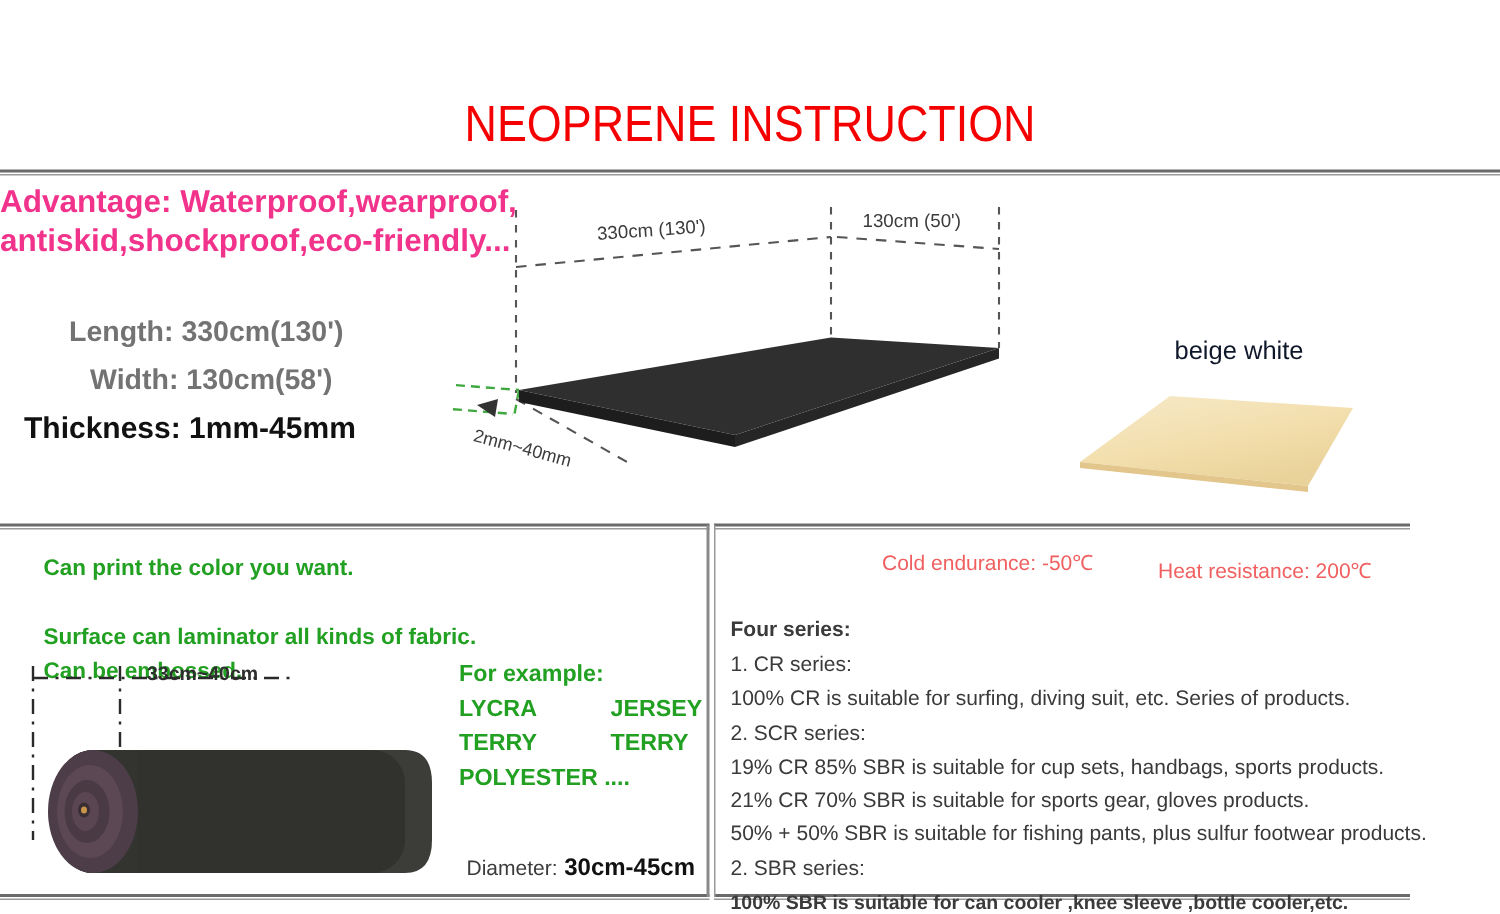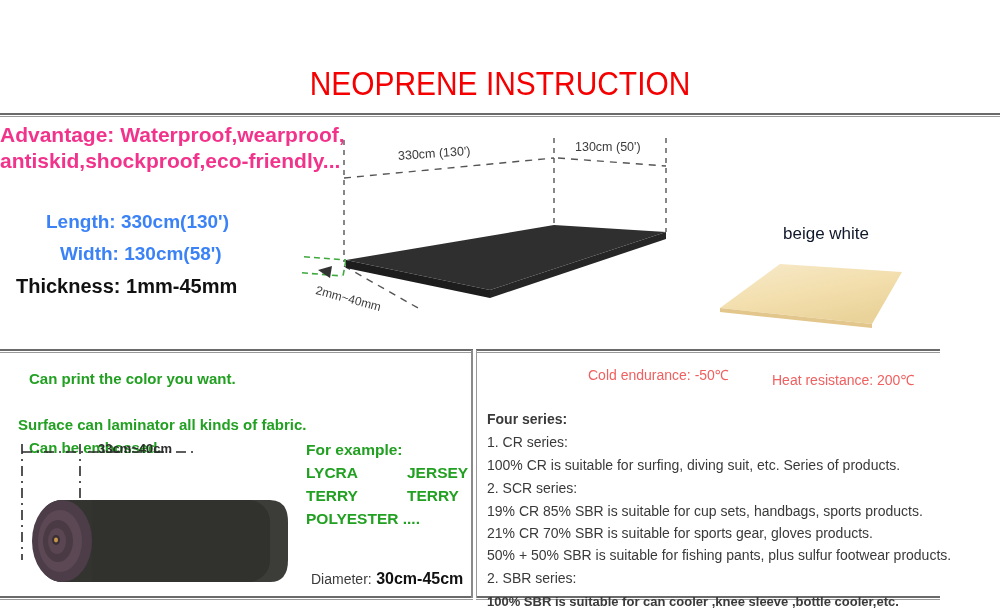--- a/index.html
+++ b/index.html
@@ -55,21 +55,21 @@
     font-weight: bold;
     line-height: 26px;
     color: #f2338c;
     white-space: pre-line;
   }
 
   
   .spec {
     position: absolute;
     font-weight: bold;
-    color: #3b82f6;
+    color: #737373;
     white-space: nowrap;
   }
   #spec-length { left: 46px;  top: 211px; font-size: 19px; }
   #spec-width  { left: 60px;  top: 243px; font-size: 19px; }
   #spec-thick  { left: 16px;  top: 275px; font-size: 20px; color: #111; }
 
   
   #diagram {
     position: absolute;
     left: 300px;
@@ -156,21 +156,21 @@
   
   .feature {
     position: absolute;
     font-size: 15px;
     font-weight: bold;
     color: #22a022;
     white-space: nowrap;
   }
   #feature-0 { left: 29px; top: 370px; }
   #feature-1 { left: 29px; top: 395px; margin-top: 44px; }
-  #feature-2 { left: 18px; top: 416px; }
+  #feature-2 { left: 29px; top: 416px; }
 
   #roll-dim-label {
     position: absolute;
     left: 98px; top: 441px;
     font-size: 13px;
     font-weight: bold;
     color: #2e2e2e;
     white-space: nowrap;
   }
   #roll-wrap {

